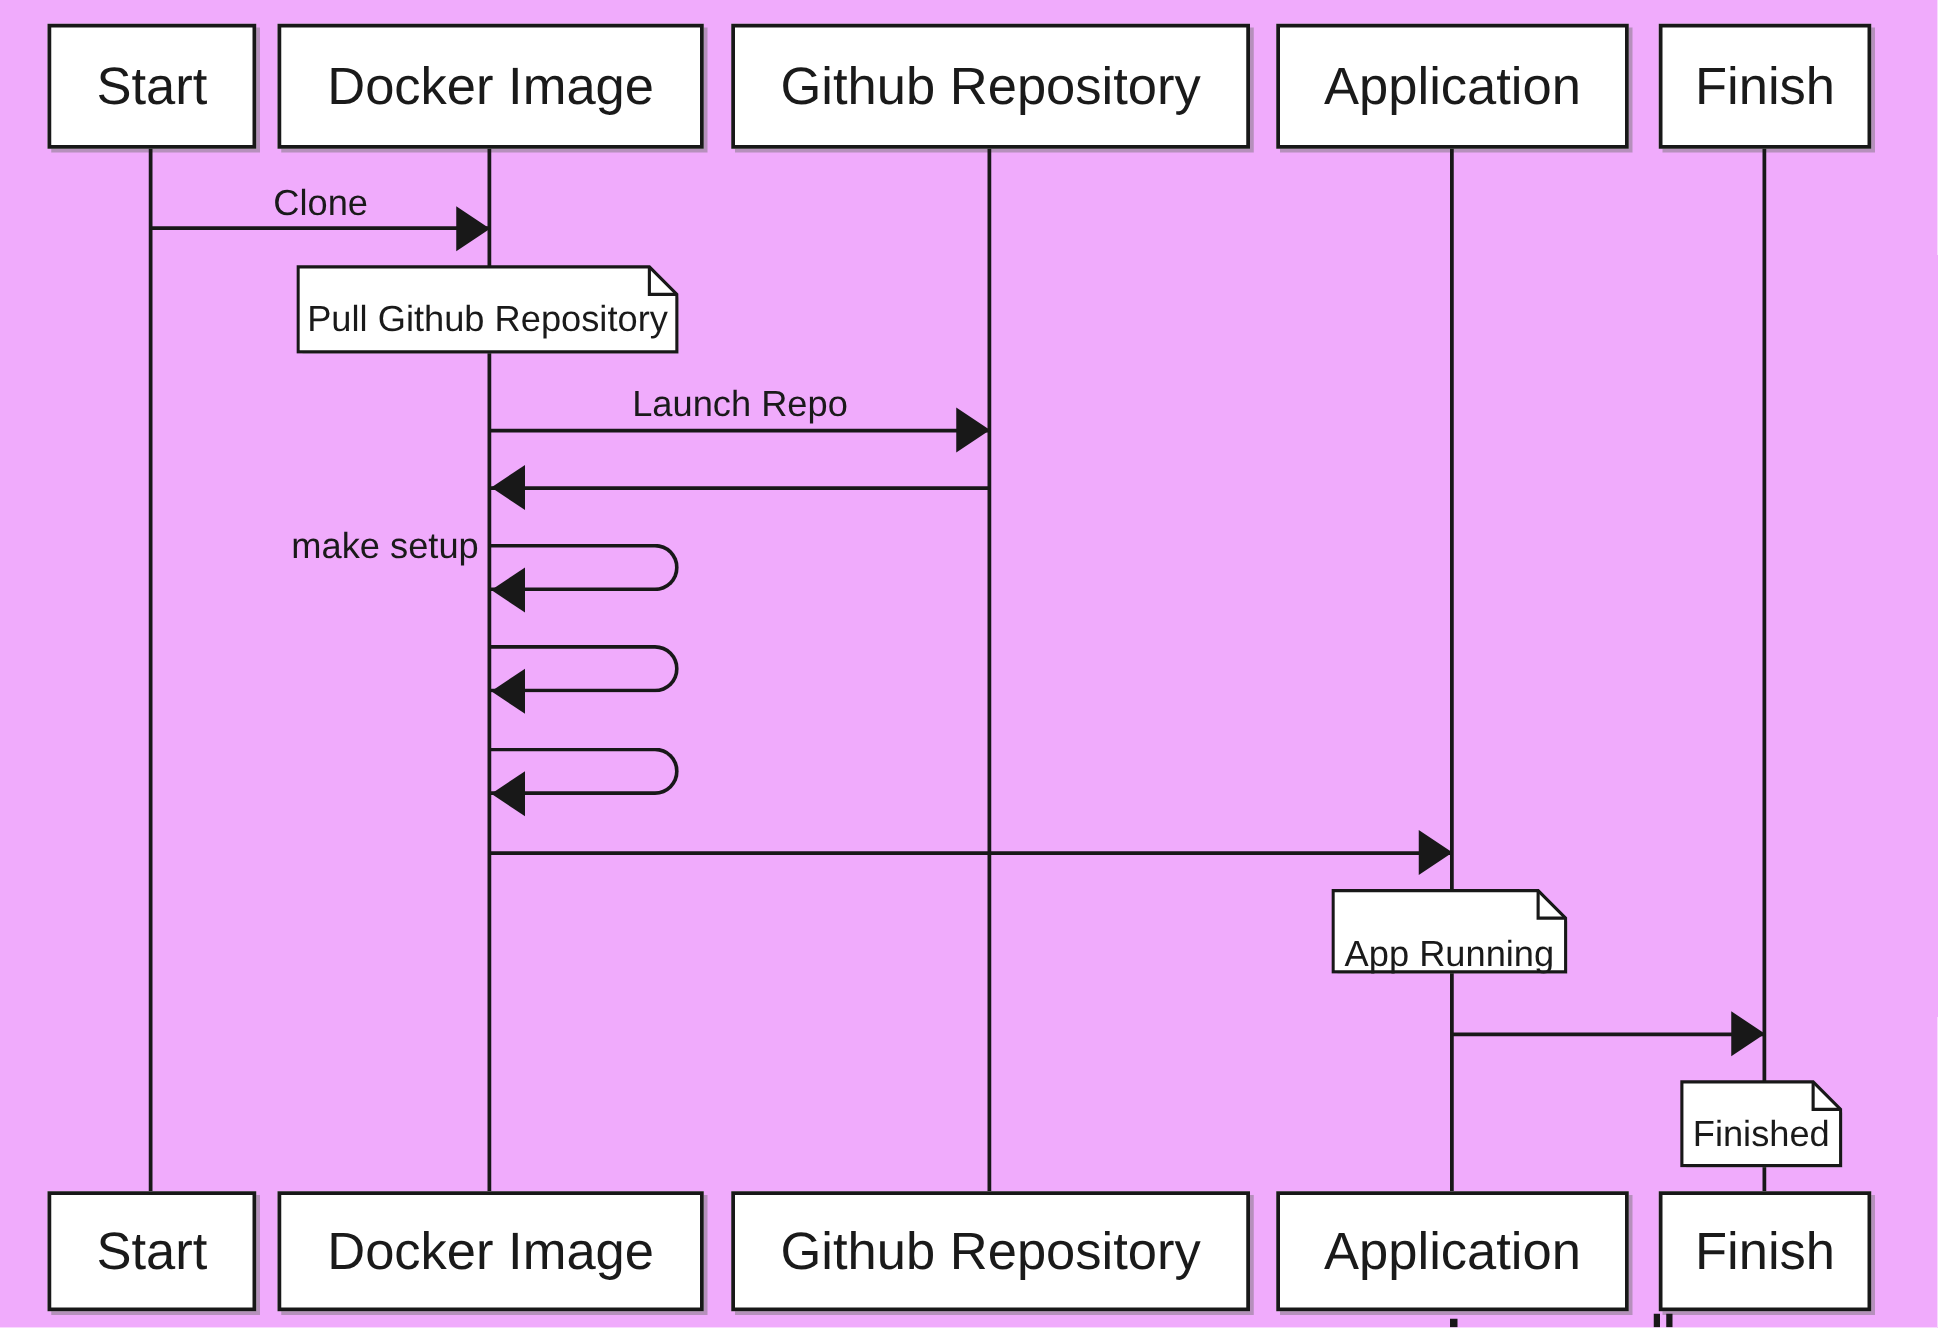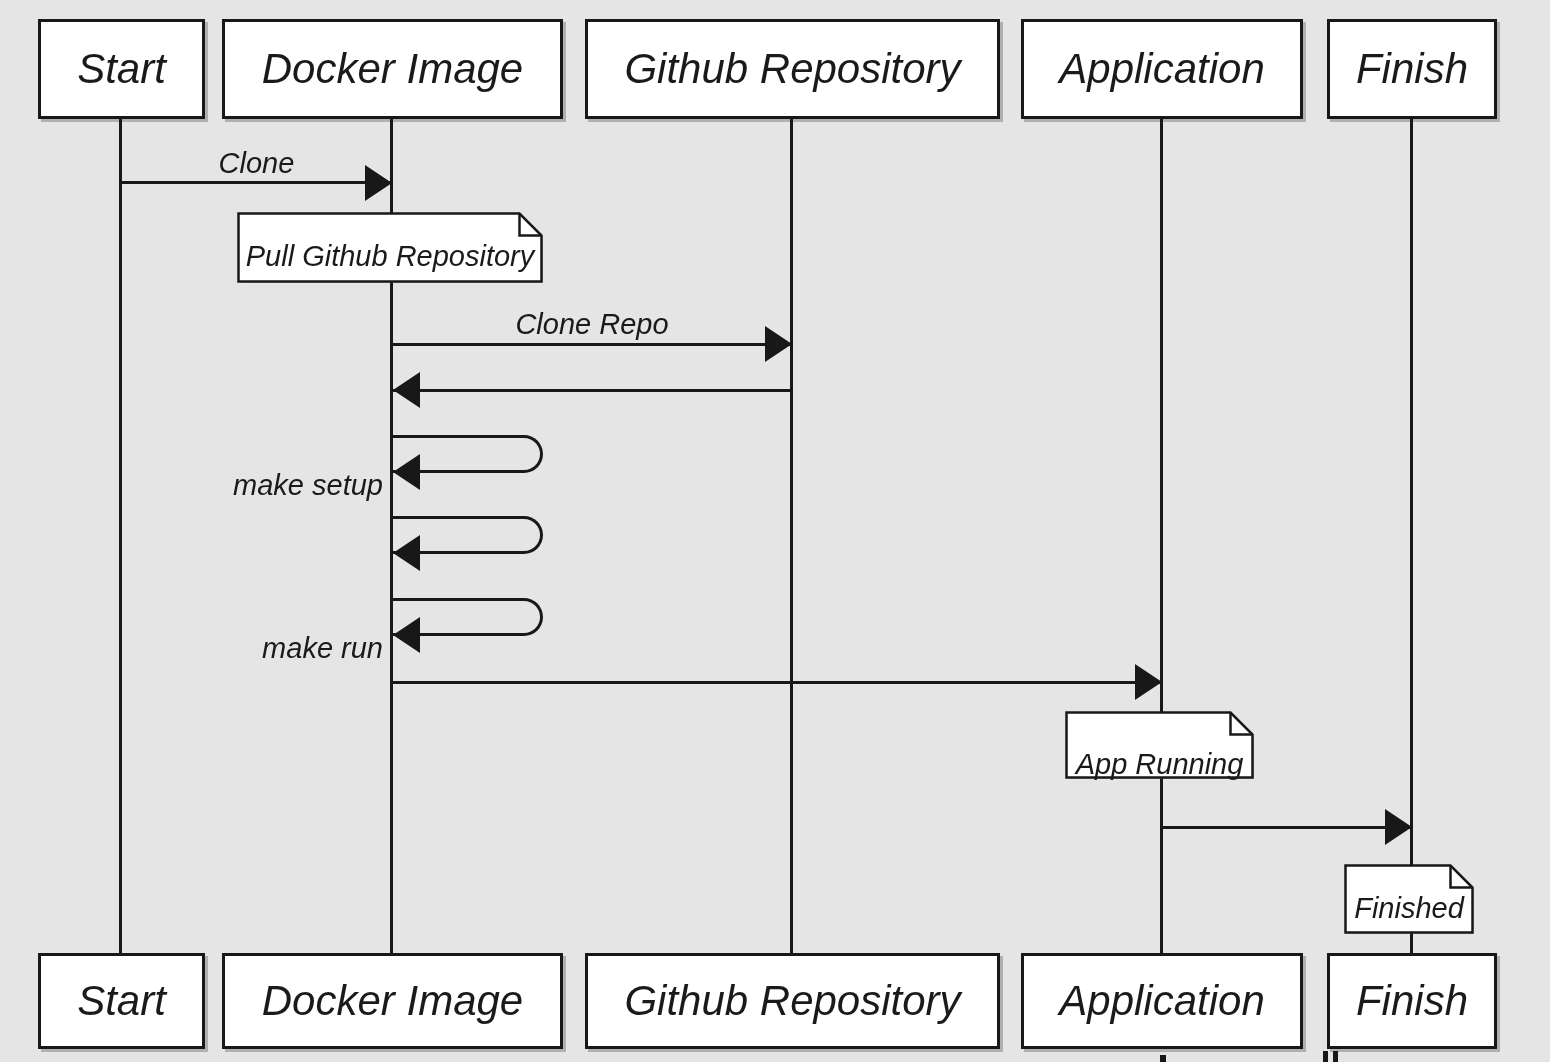--- a/index.html
+++ b/index.html
@@ -1,24 +1,23 @@
 <!DOCTYPE html>
 <html><head>
 <meta charset="utf-8">
 <style>
   html, body { margin: 0; padding: 0; background: #ffffff; }
   .diagram {
     position: relative;
     width: 1550px;
     height: 1062px;
-    background: #e5e5e5;
+    background: #f0abfc;
     font-family: "Liberation Sans", "DejaVu Sans", sans-serif;
     color: #1a1a1a;
     overflow: hidden;
-    font-style: italic;
   }
 
   
   .pbox {
     position: absolute;
     box-sizing: border-box;
     border: 3px solid #181818;
     background: #ffffff;
     display: flex;
     align-items: center;
@@ -62,21 +61,21 @@
 
   
   .msg-label {
     position: absolute;
     font-size: 29px;
     line-height: 30px;
     height: 30px;
     white-space: nowrap;
   }
   .center { text-align: center; }
-  .right  { text-align: right; margin-top: 48px; }
+  .right  { text-align: right; }
 
   
   .self-loop {
     position: absolute;
     box-sizing: content-box;
     width: 148px;
     height: 32px;
     border: 3px solid #181818;
     border-left: none;
     border-radius: 0 19px 19px 0;
@@ -137,35 +136,34 @@
 
   <div class="note" style="left:237px; top:212px; width:306px; height:71px;">
     <svg width="306" height="71" viewBox="0 0 306 71">
       <polygon points="5,5 286,5 307,27 307,72 5,72" fill="#9a9a9a" opacity="0.45"></polygon>
       <polygon points="1.5,1.5 282.5,1.5 304.5,23.5 304.5,69.5 1.5,69.5" fill="#ffffff" stroke="#181818" stroke-width="2.5"></polygon>
       <polyline points="282.5,1.5 282.5,23.5 304.5,23.5" fill="none" stroke="#181818" stroke-width="2.5"></polyline>
     </svg>
     <span class="note-text">Pull Github Repository</span>
   </div>
 
-  <div class="msg-label center" style="left:392px; top:309px; width:400px;">Clone Repo</div>
+  <div class="msg-label center" style="left:392px; top:309px; width:400px;">Launch Repo</div>
   <div class="h-line" style="left:392px; top:343px; width:400px;"></div>
   <div class="arr-r" style="left:765px; top:326px;"></div>
 
   <div class="h-line" style="left:392px; top:389px; width:400px;"></div>
   <div class="arr-l" style="left:393px; top:372px;"></div>
 
   <div class="msg-label right" style="left:150px; top:422px; width:233px;">make setup</div>
   <div class="self-loop" style="left:392px; top:435px;"></div>
   <div class="arr-l" style="left:393px; top:454px;"></div>
 
   <div class="self-loop" style="left:392px; top:516px;"></div>
   <div class="arr-l" style="left:393px; top:535px;"></div>
 
-  <div class="msg-label right" style="left:150px; top:585px; width:233px;">make run</div>
   <div class="self-loop" style="left:392px; top:598px;"></div>
   <div class="arr-l" style="left:393px; top:617px;"></div>
 
   <div class="h-line" style="left:392px; top:681px; width:770px;"></div>
   <div class="arr-r" style="left:1135px; top:664px;"></div>
 
   <div class="note" style="left:1065px; top:711px; width:189px; height:88px;">
     <svg width="189" height="68" viewBox="0 0 189 68">
       <polygon points="5,5 169,5 190,27 190,69 5,69" fill="#9a9a9a" opacity="0.45"></polygon>
       <polygon points="1.5,1.5 165.5,1.5 187.5,23.5 187.5,66.5 1.5,66.5" fill="#ffffff" stroke="#181818" stroke-width="2.5"></polygon>

